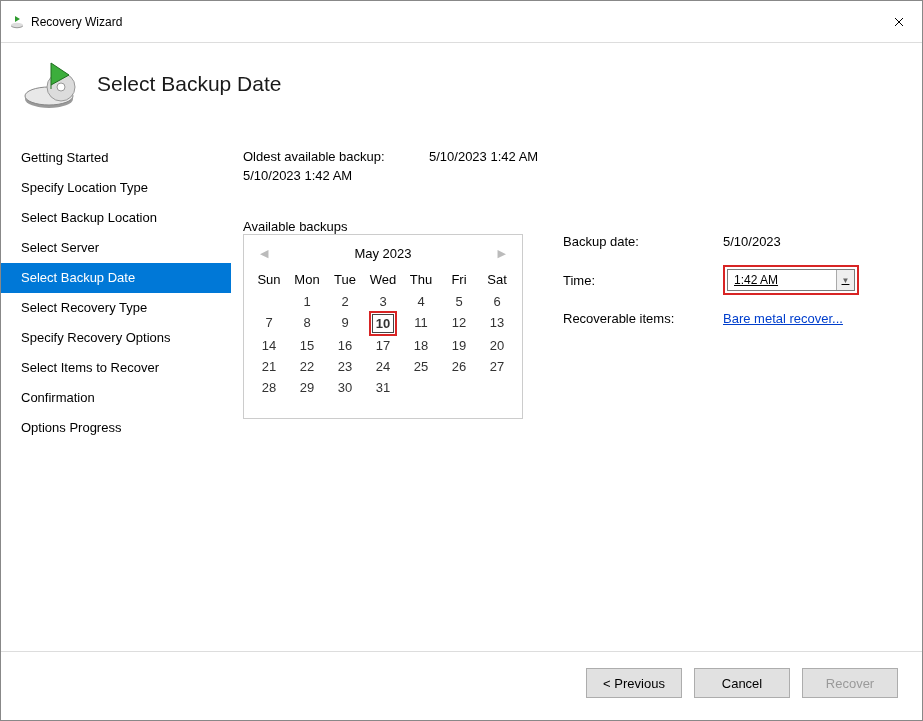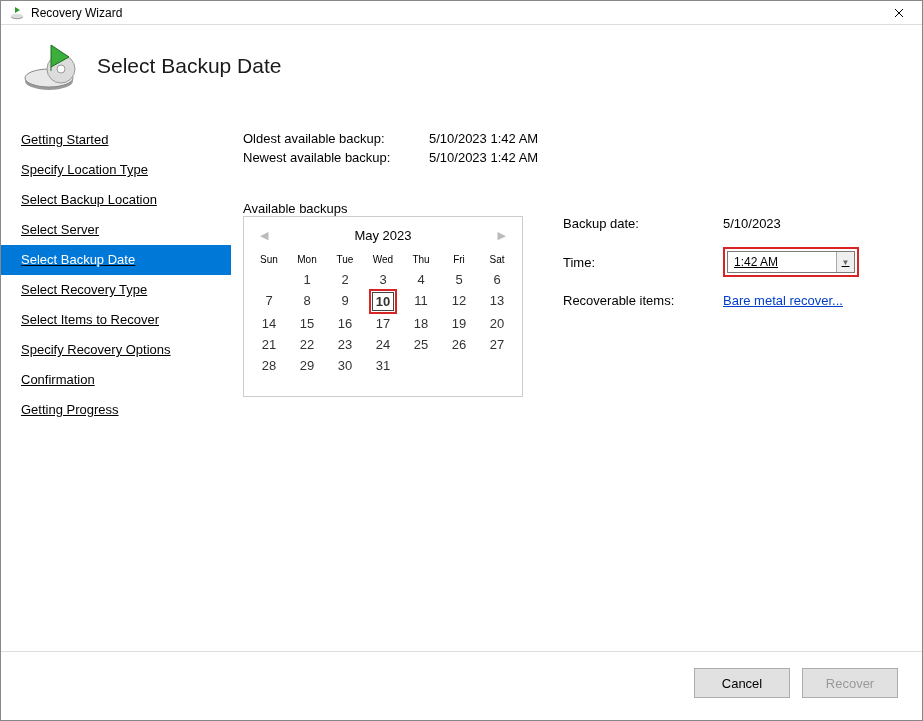--- a/index.html
+++ b/index.html
@@ -10,21 +10,21 @@
     color: #000;
     background: #fff;
     width: 923px;
     height: 721px;
     border: 1px solid #888;
     display: flex;
     flex-direction: column;
     overflow: hidden;
   }
   .titlebar {
-    height: 24px;
+    height: 42px;
     display: flex;
     align-items: center;
     padding: 0 0 0 8px;
     border-bottom: 1px solid #ddd;
     background: #fff;
   }
   .titlebar-icon { width: 16px; height: 16px; margin-right: 6px; }
   .titlebar-text { flex: 1; font-size: 12px; }
   .titlebar-close {
     width: 46px; height: 30px;
@@ -39,21 +39,20 @@
   .header-icon { width: 58px; height: 54px; margin-right: 18px; }
   .header-title { font-size: 21px; color: #1a1a1a; }
   .body {
     flex: 1;
     display: flex;
     min-height: 0;
   }
   .sidebar {
     width: 230px;
     padding: 10px 0;
-    text-decoration: underline;
   }
   .sidebar-item {
     padding: 6px 20px;
     cursor: pointer;
     font-size: 13px;
     line-height: 18px;
   }
   .sidebar-item.active {
     background: #0078d7;
     color: #fff;
@@ -82,21 +81,21 @@
     padding: 10px 12px 6px 12px;
   }
   .cal-nav { color: #bbb; cursor: pointer; font-size: 11px; padding: 2px 4px; }
   .cal-month { font-size: 13px; }
   .cal-grid {
     display: grid;
     grid-template-columns: repeat(7, 1fr);
     text-align: center;
     padding: 0 6px;
   }
-  .cal-dow { font-size: 10px; padding: 4px 0; }
+  .cal-dow { font-size: 13px; padding: 4px 0; }
   .cal-day { font-size: 13px; padding: 2px 0; color: #333; position: relative; }
   .cal-day.muted { color: #bbb; }
   .cal-day-inner {
     display: inline-block;
     min-width: 22px;
     padding: 1px 3px;
   }
   .cal-day.selected .cal-day-inner {
     border: 1px solid #444;
     font-weight: bold;
@@ -204,34 +203,33 @@
 
 <div class="body">
 
   <div class="sidebar" id="sidebar">
       <div class="sidebar-item">Getting Started</div>
       <div class="sidebar-item">Specify Location Type</div>
       <div class="sidebar-item">Select Backup Location</div>
       <div class="sidebar-item">Select Server</div>
       <div class="sidebar-item active">Select Backup Date</div>
       <div class="sidebar-item">Select Recovery Type</div>
+      <div class="sidebar-item">Specify Recovery Options</div>
       <div class="sidebar-item">Select Items to Recover</div>
-      <div class="sidebar-item">Specify Recovery Options</div>
       <div class="sidebar-item">Confirmation</div>
-      <div class="sidebar-item">Getting Progress</div>
+      <div class="sidebar-item">Options Progress</div>
     </div>
 
   <div class="main">
 
     <div class="info-row">
       <div class="info-label">Oldest available backup:</div>
       <div>5/10/2023 1:42 AM</div>
     </div>
     <div class="info-row">
-      <div class="info-label">Newest available backup:</div>
       <div>5/10/2023 1:42 AM</div>
     </div>
 
     <div class="section-title">Available backups</div>
 
     <div class="avail-row">
 
       <div class="calendar">
         <div class="cal-header">
           <span class="cal-nav">◀</span>
@@ -302,15 +300,16 @@
           <div class="detail-label">Recoverable items:</div>
           <div class="detail-value"><span class="link">Bare metal recover...</span></div>
         </div>
       </div>
     </div>
 
   </div>
 </div>
 
 <div class="footer">
+  <button class="btn">&lt; Previous</button>
   <button class="btn">Cancel</button>
   <button class="btn" disabled="">Recover</button>
 </div>
 
 </body></html>

